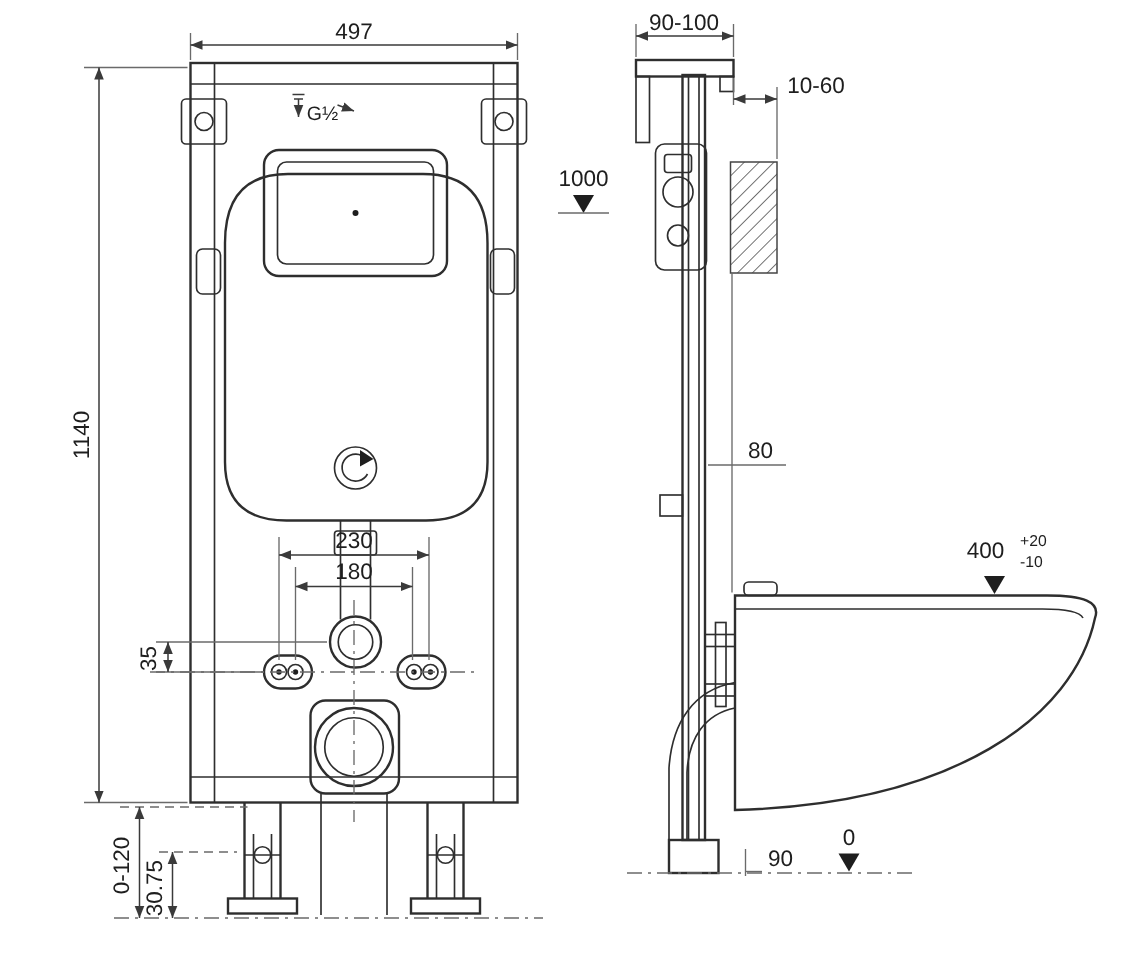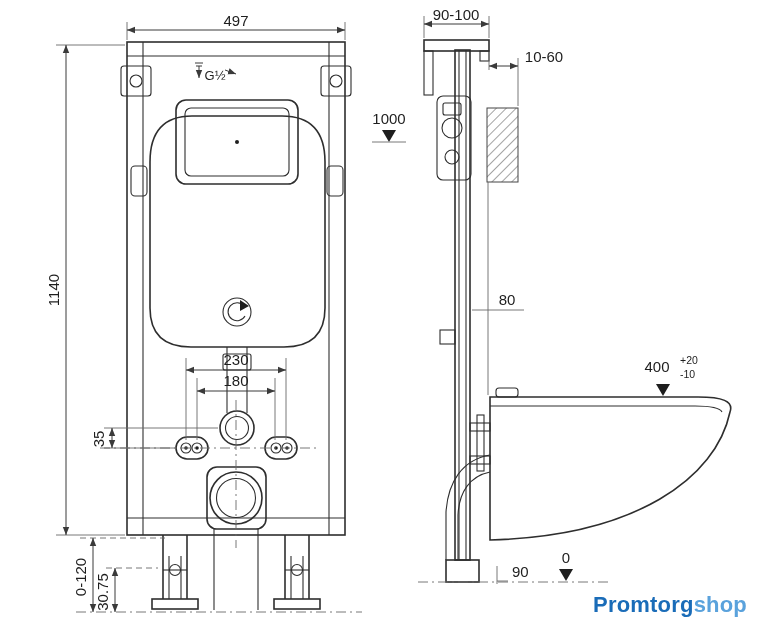--- a/index.html
+++ b/index.html
@@ -264,17 +264,14 @@
       <text x="512" y="577">90</text>
     </g>
 
     <g>
       <text x="566" y="563" text-anchor="middle">0</text>
       <path class="fillb" d="M559,569 L573,569 L566,581 Z"></path>
     </g>
   </g>
 </svg>
 
-<div class="logo">
-  <span class="p1">Promtorg</span><span class="p2">shop</span>
+
 </div>
 
-</div>
-
 </body></html>

